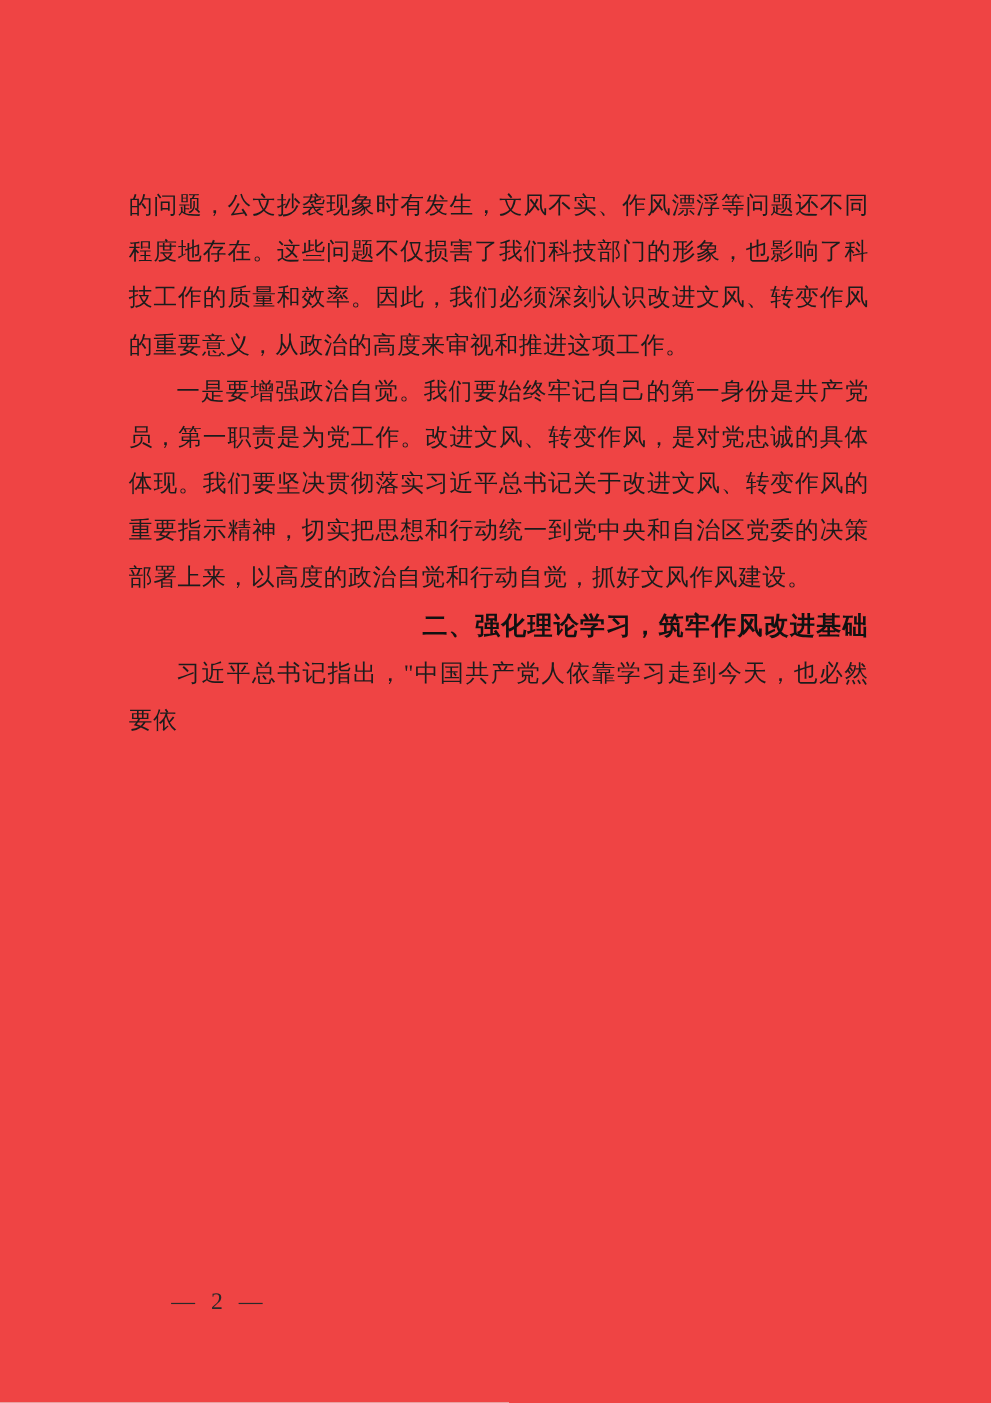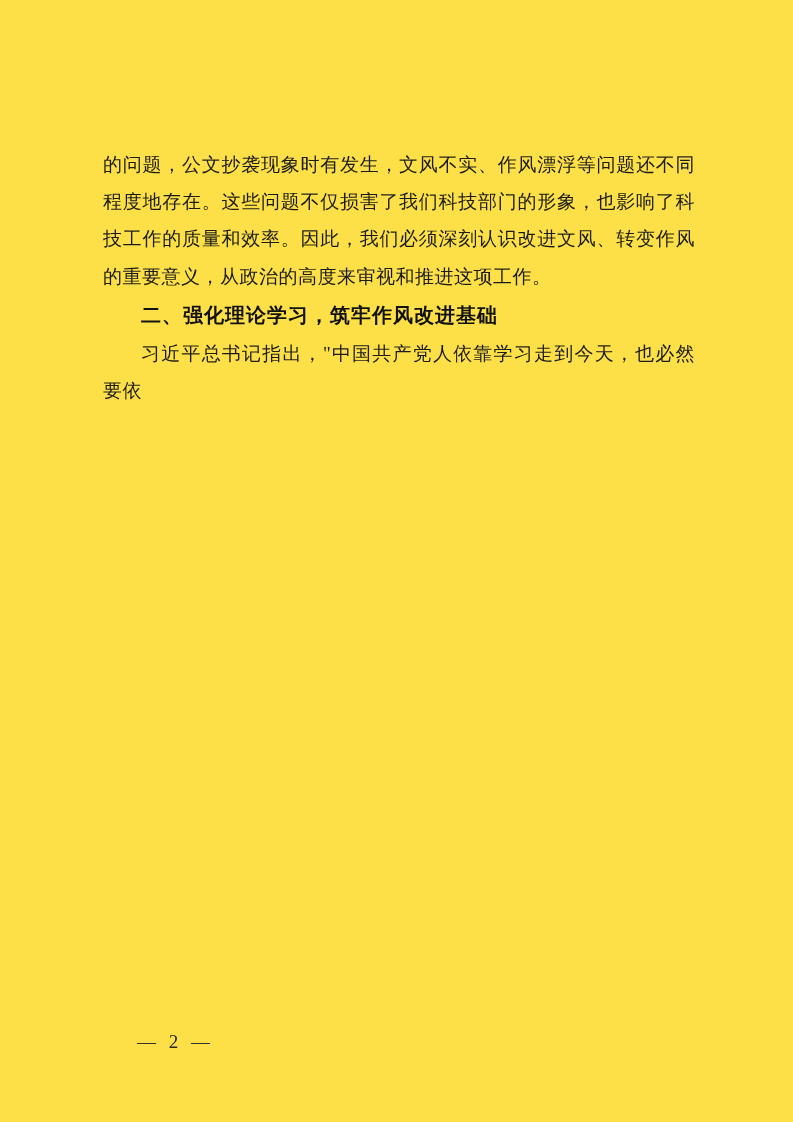--- a/index.html
+++ b/index.html
@@ -7,21 +7,21 @@
   html, body {
     width: 793px;
     background: #e8e8e8;
     font-family: "Liberation Serif", serif;
   }
 
   .page {
     position: relative;
     width: 793px;
     height: 1122px;
-    background: #fde047;
+    background: #ef4444;
     color: #1c1c1c;
     overflow: hidden;
   }
 
   .content {
     position: absolute;
     top: 146px;
     left: 103px;
     width: 592px;
   }
@@ -42,20 +42,21 @@
 
   .section-heading {
     font-family: "Liberation Sans", sans-serif;
     font-weight: bold;
     font-size: 20px;
     line-height: 40px;
     text-indent: 38px;
     letter-spacing: 1px;
     color: #111111;
     white-space: nowrap;
+    text-align: right;
   }
 
   .page-footer {
     position: absolute;
     top: 1028px;
     left: 137px;
     font-size: 19px;
     line-height: 28px;
     letter-spacing: 4px;
     color: #2a2a2a;
@@ -64,20 +65,21 @@
 </style>
 </head>
 <body>
 
 <div class="page">
 
   <div class="content">
 
     <p class="body-para no-indent">的问题，公文抄袭现象时有发生，文风不实、作风漂浮等问题还不同程度地存在。这些问题不仅损害了我们科技部门的形象，也影响了科技工作的质量和效率。因此，我们必须深刻认识改进文风、转变作风的重要意义，从政治的高度来审视和推进这项工作。</p>
 
+    <p class="body-para">一是要增强政治自觉。我们要始终牢记自己的第一身份是共产党员，第一职责是为党工作。改进文风、转变作风，是对党忠诚的具体体现。我们要坚决贯彻落实习近平总书记关于改进文风、转变作风的重要指示精神，切实把思想和行动统一到党中央和自治区党委的决策部署上来，以高度的政治自觉和行动自觉，抓好文风作风建设。</p>
 
 
 
     <h2 class="section-heading">二、强化理论学习，筑牢作风改进基础</h2>
 
     <p class="body-para">习近平总书记指出，"中国共产党人依靠学习走到今天，也必然要依</p>
 
   </div>
 
   <div class="page-footer">— 2 —</div>

